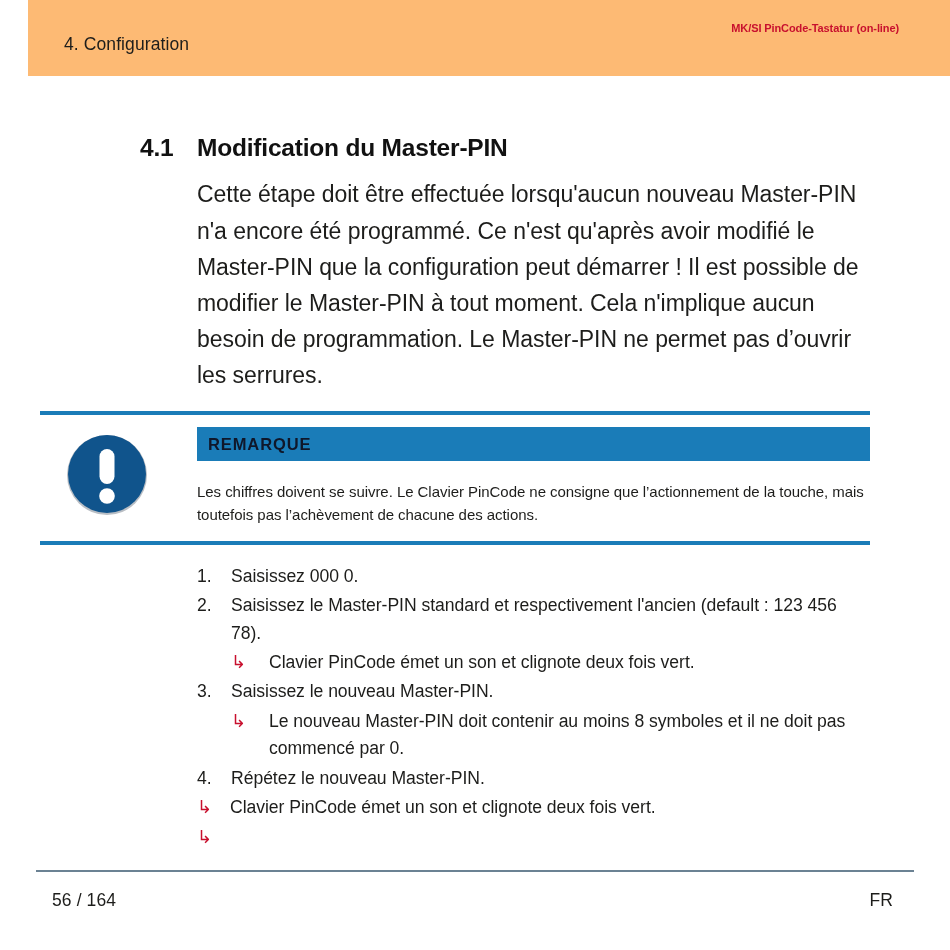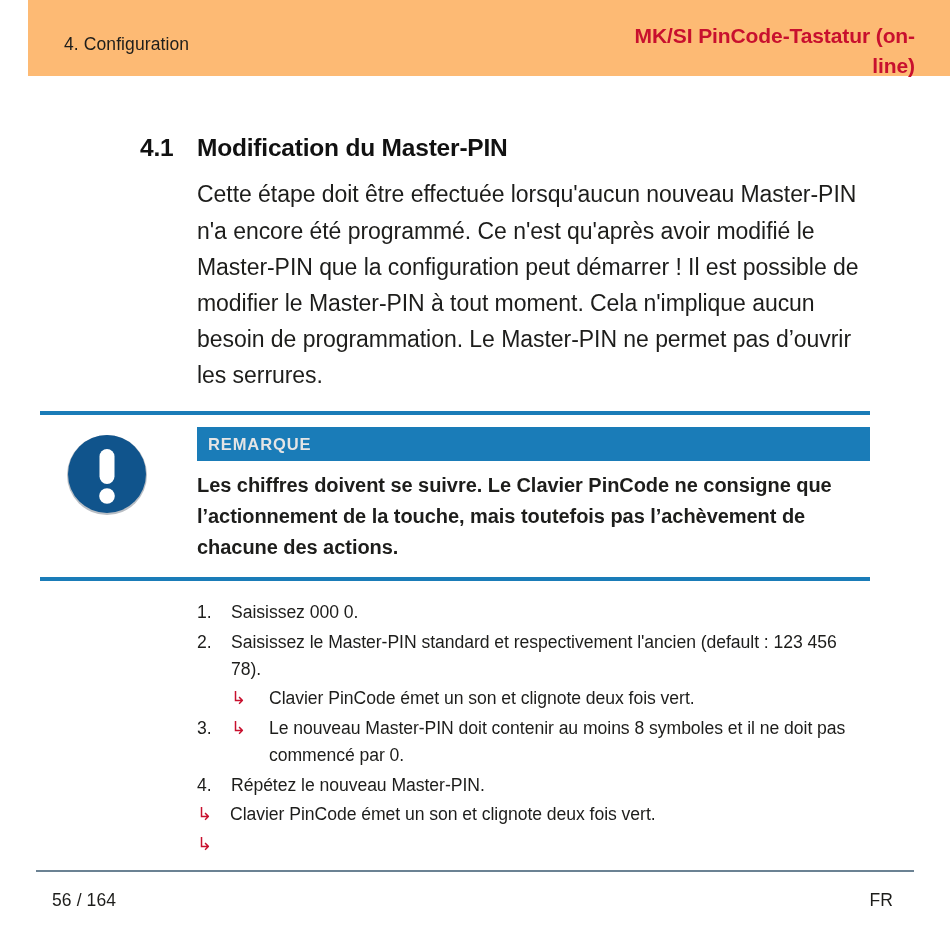--- a/index.html
+++ b/index.html
@@ -31,25 +31,25 @@
     position: absolute;
     left: 36px;
     top: 34px;
     font-size: 17.5px;
     color: #1d1d1b;
     letter-spacing: 0.1px;
     white-space: nowrap;
   }
   .header-right {
     position: absolute;
-    right: 63px;
+    right: 79px;
     top: 21px;
     width: 300px;
     text-align: right;
-    font-size: 21px;
+    font-size: 11px;
     font-weight: bold;
     color: #c8102e;
     line-height: 1.42;
     letter-spacing: -0.1px;
   }
 
   
   .content {
     position: absolute;
     top: 95px;
@@ -103,34 +103,33 @@
     width: 84px;
     height: 84px;
   }
   .note-icon svg { display: block; }
 
   .note-main {
     margin-left: 157px;
   }
   .note-title-bar {
     background: #1a7cb8;
-    color: #e5e5e5;
+    color: #0f172a;
     font-size: 16.5px;
     font-weight: bold;
     letter-spacing: 0.9px;
     padding: 8px 0 8px 11px;
     line-height: 1.12;
   }
   .note-text {
-    margin-top: 9px;
-    font-size: 20px;
+    margin-top: 19px;
+    font-size: 15px;
     line-height: 1.55;
     color: #1d1d1b;
     letter-spacing: -0.05px;
-    font-weight: bold;
   }
 
   
   .steps {
     margin: 18px 80px 0 197px;
     font-size: 17.6px;
     line-height: 1.56;
     color: #1d1d1b;
     letter-spacing: -0.05px;
   }
@@ -232,20 +231,21 @@
       <span>Saisissez le Master-PIN standard et respectivement l'ancien (default : 123 456 78).</span>
     </div>
 
     <div class="step-row sub-result">
       <span class="marker">↳</span>
       <span>Clavier PinCode émet un son et clignote deux fois vert.</span>
     </div>
 
     <div class="step-row">
       <span class="marker">3.</span>
+      <span>Saisissez le nouveau Master-PIN.</span>
     </div>
 
     <div class="step-row sub-result">
       <span class="marker">↳</span>
       <span>Le nouveau Master-PIN doit contenir au moins 8 symboles et il ne doit pas commencé par 0.</span>
     </div>
 
     <div class="step-row">
       <span class="marker">4.</span>
       <span>Répétez le nouveau Master-PIN.</span>

